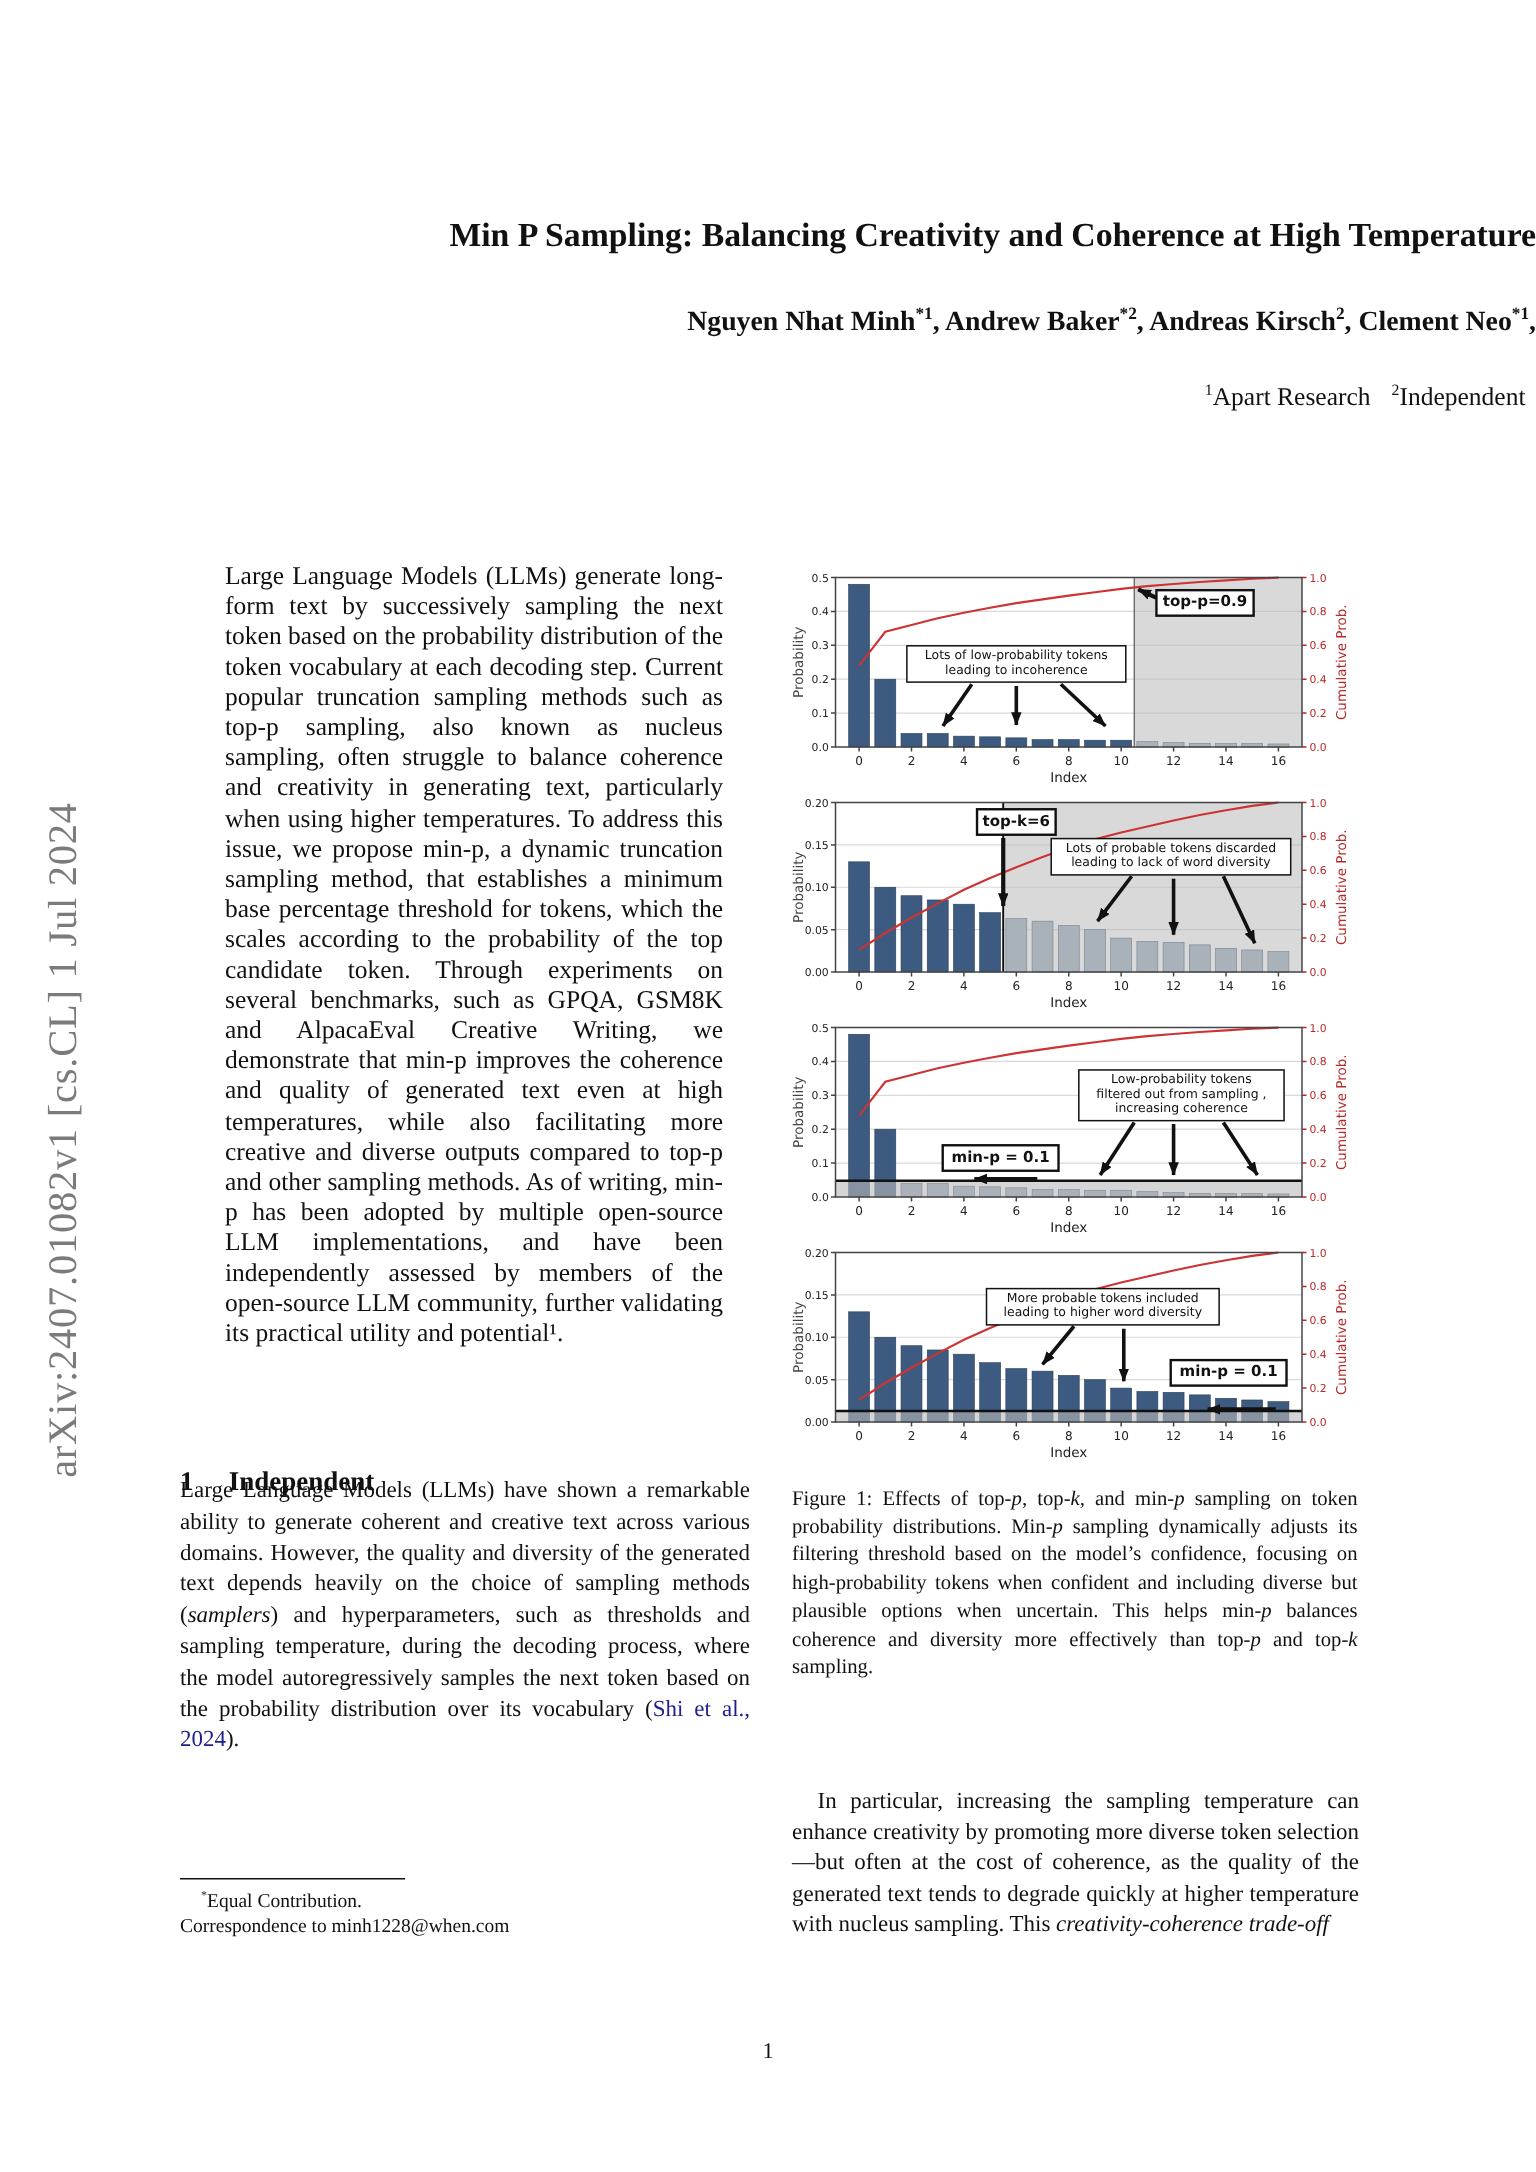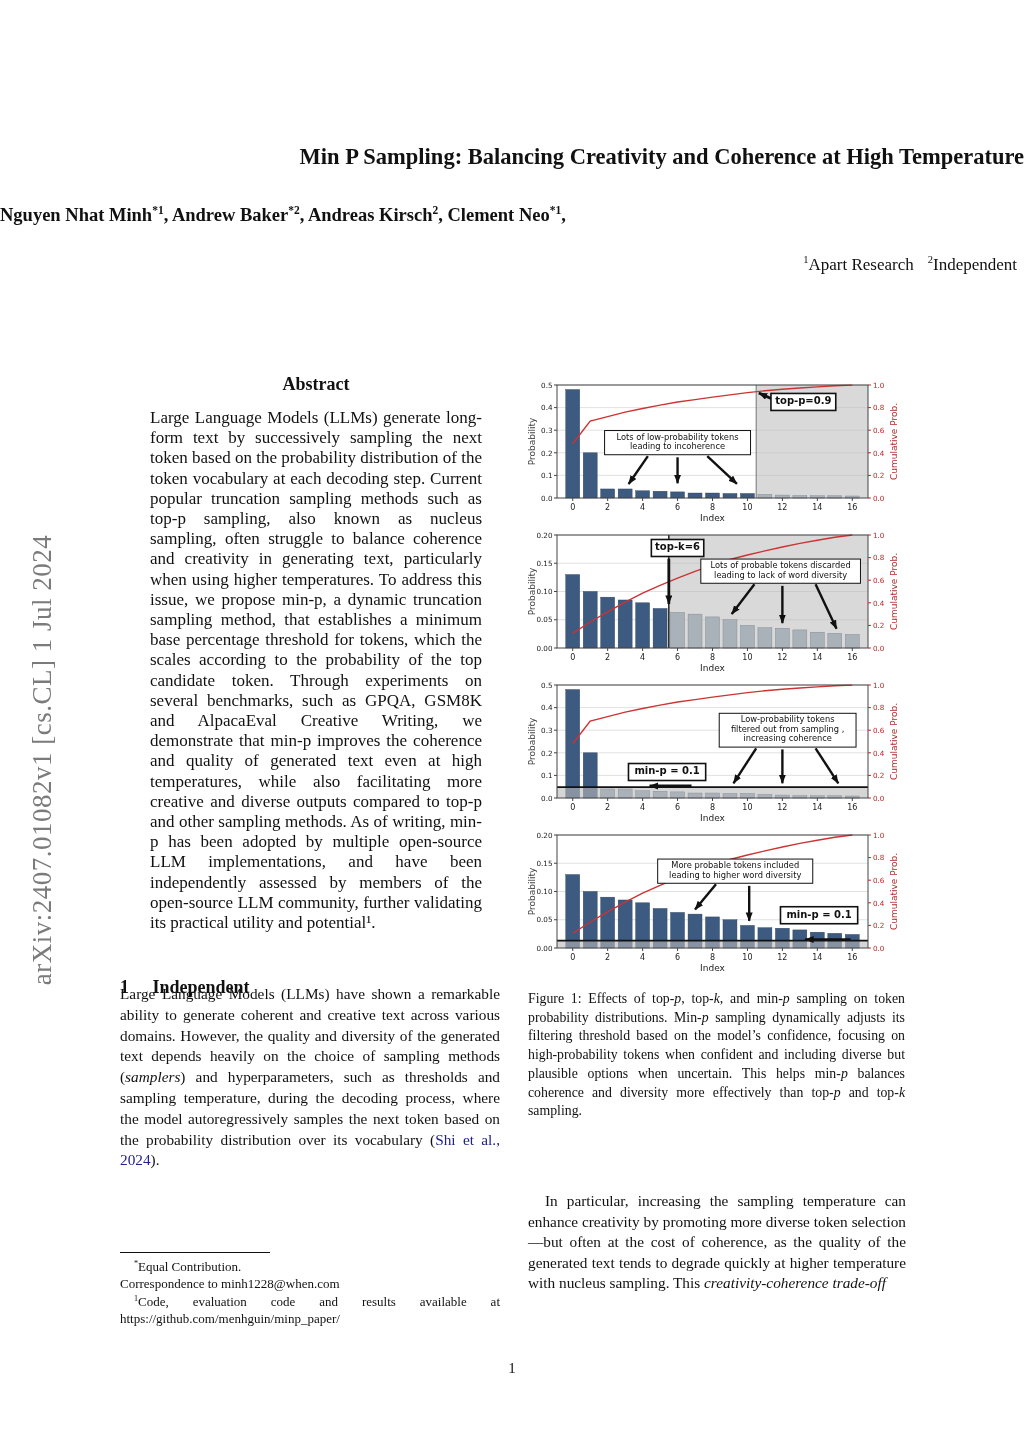--- a/index.html
+++ b/index.html
@@ -5,21 +5,21 @@
   html,body{margin:0;padding:0;}
   body{width:1024px;height:1448px;background:#ffffff;position:relative;
        font-family:"Liberation Serif",serif;color:#111;overflow:hidden;}
   .abs{position:absolute;}
   .justify{text-align:justify;}
   sup{font-size:0.62em;vertical-align:super;line-height:0;}
   .watermark{position:absolute;left:42px;top:760px;transform:translate(-50%,-50%) rotate(-90deg);
              white-space:nowrap;font-size:27px;letter-spacing:0.5px;color:#7b7b7b;}
   .title{position:absolute;top:129px;left:0;width:100%;text-align:right;
          font-size:22.5px;font-weight:bold;}
-  .authors{position:absolute;top:205px;left:0;width:100%;text-align:left;
+  .authors{position:absolute;top:205px;left:0;width:100%;text-align:right;
            font-size:18.5px;font-weight:bold;}
   .authors sup{font-size:11.5px;}
   .affils{position:absolute;top:255px;left:0;width:100%;text-align:right;font-size:17px;}
   .affils .affil{margin:0 7px;}
   .abstract-block{top:374px;left:150px;width:332px;}
   .abstract-heading{text-align:center;font-size:18px;font-weight:bold;margin:0 0 13px 0;}
   .abstract-text{font-size:17px;line-height:20.2px;margin:0;}
   .sec-heading{top:977px;left:120px;font-size:18px;font-weight:bold;margin:0;}
   .sec-num{margin-right:19px;}
   .intro{top:984px;left:120px;width:380px;font-size:15.3px;line-height:20.8px;margin:0;}
@@ -43,36 +43,34 @@
 
   <div class="watermark">arXiv:2407.01082v1  [cs.CL]  1 Jul 2024</div>
 
   <h1 class="title">Min P Sampling: Balancing Creativity and Coherence at High Temperature</h1>
 
   <div class="authors"><span>Nguyen Nhat Minh<sup>*1</sup>, </span><span>Andrew Baker<sup>*2</sup>, </span><span>Andreas Kirsch<sup>2</sup>, </span><span>Clement Neo<sup>*1</sup>,</span></div>
 
   <div class="affils"><span class="affil"><sup>1</sup>Apart Research</span><span class="affil"><sup>2</sup>Independent</span></div>
 
   <section class="abstract-block abs">
-    <h2 class="abstract-heading">Abstract</h2>
     <p class="abstract-text justify">Large Language Models (LLMs) generate long-form text by successively sampling the next token based on the probability distribution of the token vocabulary at each decoding step. Current popular truncation sampling methods such as top-p sampling, also known as nucleus sampling, often struggle to balance coherence and creativity in generating text, particularly when using higher temperatures. To address this issue, we propose min-p, a dynamic truncation sampling method, that establishes a minimum base percentage threshold for tokens, which the scales according to the probability of the top candidate token. Through experiments on several benchmarks, such as GPQA, GSM8K and AlpacaEval Creative Writing, we demonstrate that min-p improves the coherence and quality of generated text even at high temperatures, while also facilitating more creative and diverse outputs compared to top-p and other sampling methods. As of writing, min-p has been adopted by multiple open-source LLM implementations, and have been independently assessed by members of the open-source LLM community, further validating its practical utility and potential¹.</p>
   </section>
 
   <h2 class="sec-heading abs">
     <span class="sec-num">1</span>
     <span class="sec-title">Independent</span>
   </h2>
 
   <p class="intro abs justify"><span>Large Language Models (LLMs) have shown a remarkable ability to generate coherent and creative text across various domains. However, the quality and diversity of the generated text depends heavily on the choice of sampling methods (</span><i>samplers</i><span>) and hyperparameters, such as thresholds and sampling temperature, during the decoding process, where the model autoregressively samples the next token based on the probability distribution over its vocabulary (</span><span class="cite">Shi et al., 2024</span><span>).</span></p>
 
   <div class="footnote abs">
     <div class="fn-rule"></div>
   <div class="fn-line fn-indent"><sup>*</sup>Equal Contribution.</div>
       <div class="fn-line">Correspondence to minh1228@when.com</div>
-      <div class="fn-line fn-indent"><sup>1</sup>Code, evaluation code and results available at <span>https://github.com/menhguin/minp_paper/</span></div>
     </div>
 
   <figure class="figure abs">
     <svg viewBox="0 0 377 150">
         <defs>
           <marker id="aw0" markerWidth="10" markerHeight="8" refX="8.5" refY="3.5" orient="auto" markerUnits="userSpaceOnUse">
             <path d="M0,0 L9,3.5 L0,7 Z" fill="#111111"></path>
           </marker>
         </defs>
         <line x1="29" y1="100.4" x2="340" y2="100.4" stroke="#d9d9d9" stroke-width="0.8"></line>

